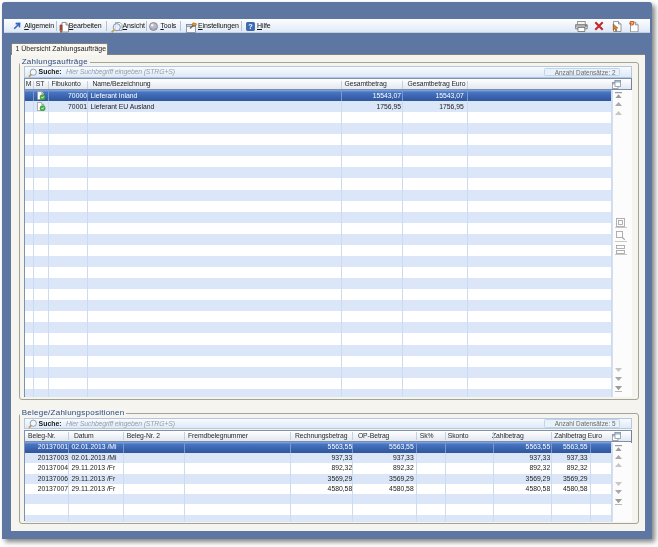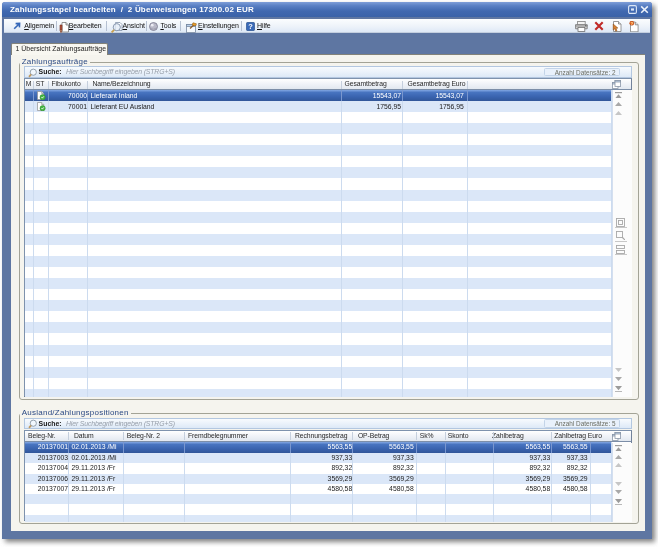--- a/index.html
+++ b/index.html
@@ -35,34 +35,20 @@
 .vline{position:absolute;width:1px;background:#ccdbef;}
 .rowsel{position:absolute;left:0;background:linear-gradient(180deg,#83a7e3 0%,#4874c0 22%,#3a64b0 60%,#315699 100%);}
 .stripe{position:absolute;left:0;}
 .cellL{position:absolute;white-space:nowrap;}
 .cellR{position:absolute;white-space:nowrap;text-align:right;}
 .navs{position:absolute;background:#fcfcfc;border-left:1px solid #d4dfef;}
 .nico{position:absolute;left:2.5px;}
 
 </style></head><body>
 <div class="win">
-<div class="tbar">
-<div class="txt">Zahlungsstapel bearbeiten&nbsp; /&nbsp; 2 Überweisungen 17300.02 EUR</div>
-<div class="abs" style="left:626px;top:3px;">
-        <svg width="9" height="9" viewBox="0 0 9 9">
-          <rect x="0.6" y="0.6" width="7.8" height="7.8" rx="1.4" fill="none" stroke="#dce6f6" stroke-width="1.1"></rect>
-          <rect x="3" y="3.4" width="3" height="2.2" fill="#dce6f6"></rect>
-        </svg>
-      </div>
-<div class="abs" style="left:638px;top:3px;">
-        <svg width="9" height="9" viewBox="0 0 9 9">
-          <path d="M1.2 1.4 L7.8 7.8 M7.8 1.4 L1.2 7.8" stroke="#eef3fb" stroke-width="1.5"></path>
-        </svg>
-      </div>
-</div>
 <div class="mbar">
 <div class="mic" style="left:8.5px;top:2.5px;">
         <svg width="8" height="8" viewBox="0 0 8 8">
           <path d="M1.2 6.8 L5.8 2.2 M2.6 1.6 L6.6 1.4 L6.4 5.4" stroke="#3567b8" stroke-width="1.6" fill="none"></path>
         </svg>
       </div>
 <div class="mi" style="left:20.2px;"><u>A</u>llgemein</div>
 <div class="mic" style="left:55.2px;top:2.5px;">
         <svg width="10" height="11" viewBox="0 0 10 11">
           <path d="M3 0.5 h4 l2.5 2.5 v7 h-6.5 z" fill="#fff" stroke="#7a7a7a" stroke-width="0.8"></path>
@@ -268,21 +254,21 @@
           </div>
 <div class="nico" style="top:295.5px;">
             <svg width="7" height="6.5" viewBox="0 0 7 6.5">
               <path d="M3.5 4.3 L0 0 L7 0 z" fill="#9b9b9b"></path>
               <rect x="0" y="5.3" width="7" height="1.2" fill="#9b9b9b"></rect>
             </svg>
           </div>
 </div>
 </div>
 <div class="grp" style="left:8px;top:359px;width:619.5px;height:111.5px;"></div>
-<div class="grplbl" style="left:8.7px;top:355px;">Ausland/Zahlungspositionen</div>
+<div class="grplbl" style="left:8.7px;top:355px;">Belege/Zahlungspositionen</div>
 <div class="sbar" style="left:13px;top:364px;width:608px;">
 <div class="abs" style="left:2px;top:0.5px;">
           <svg width="11" height="10" viewBox="0 0 11 10">
             <circle cx="6.3" cy="4.2" r="3.1" fill="#f2f8fe" stroke="#8a97a4" stroke-width="0.9"></circle>
             <path d="M4.1 6.4 L2 8.9" stroke="#c09a60" stroke-width="1.7" fill="none"></path>
           </svg>
         </div>
 <div class="su">Suche:</div>
         <div class="ph">Hier Suchbegriff eingeben (STRG+S)</div>
 <div class="cnt">Anzahl Datensätze: 5</div>

